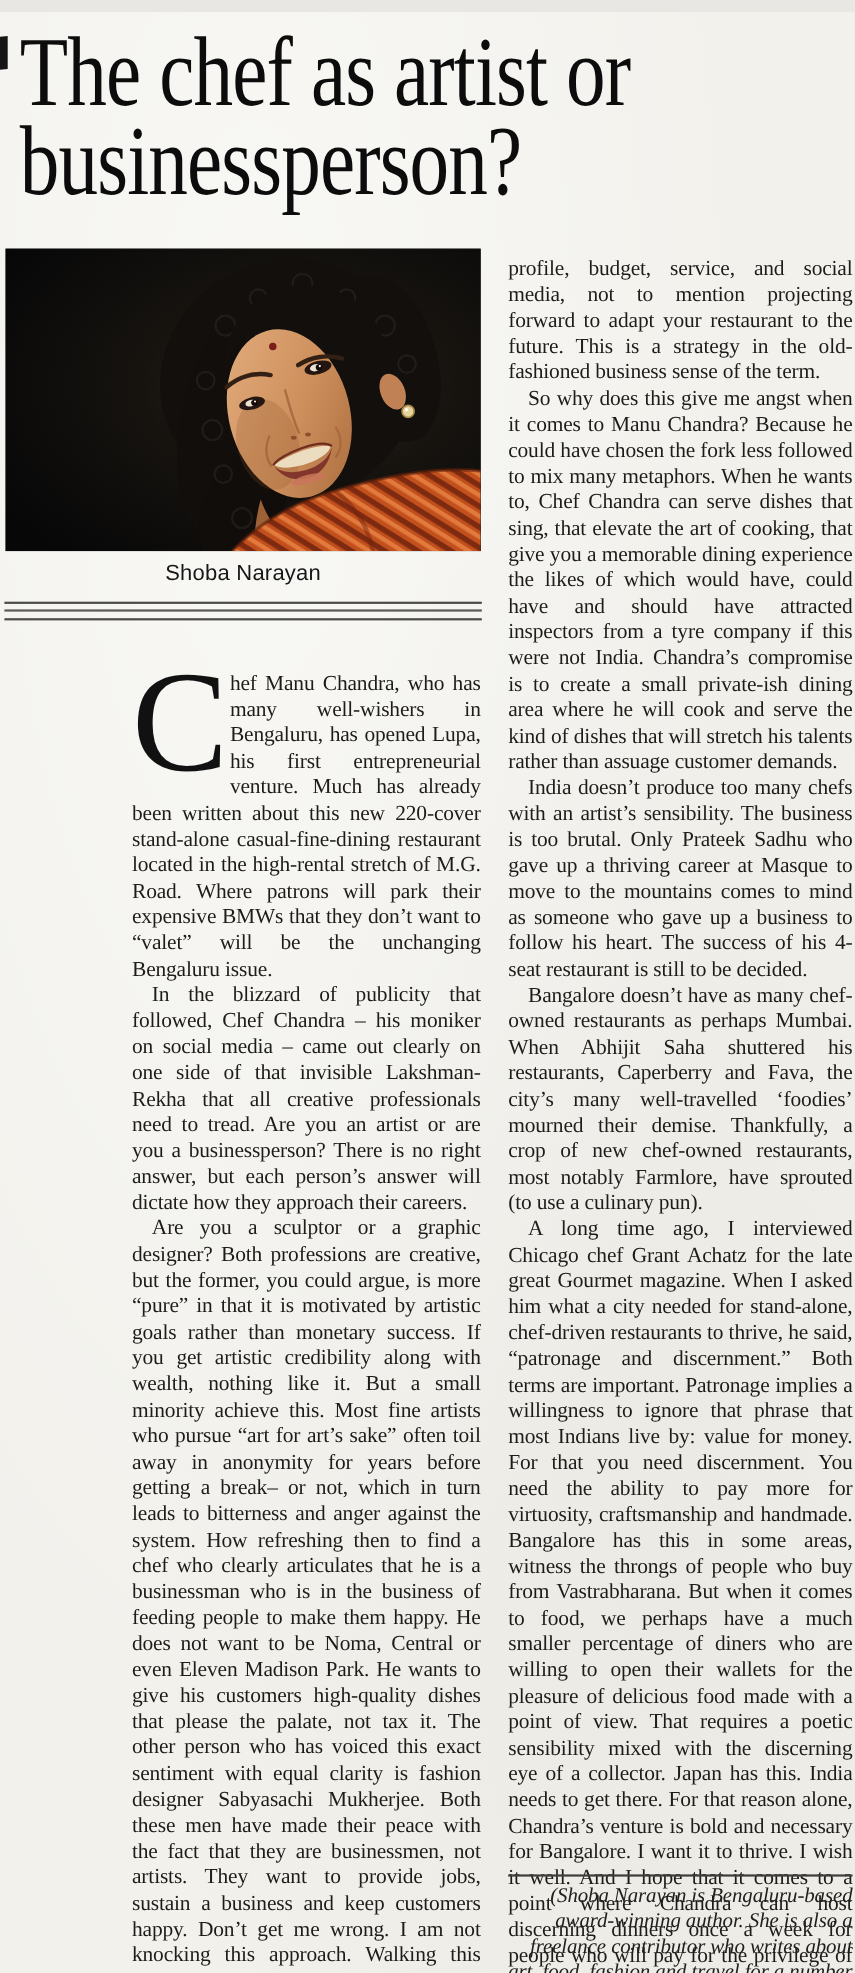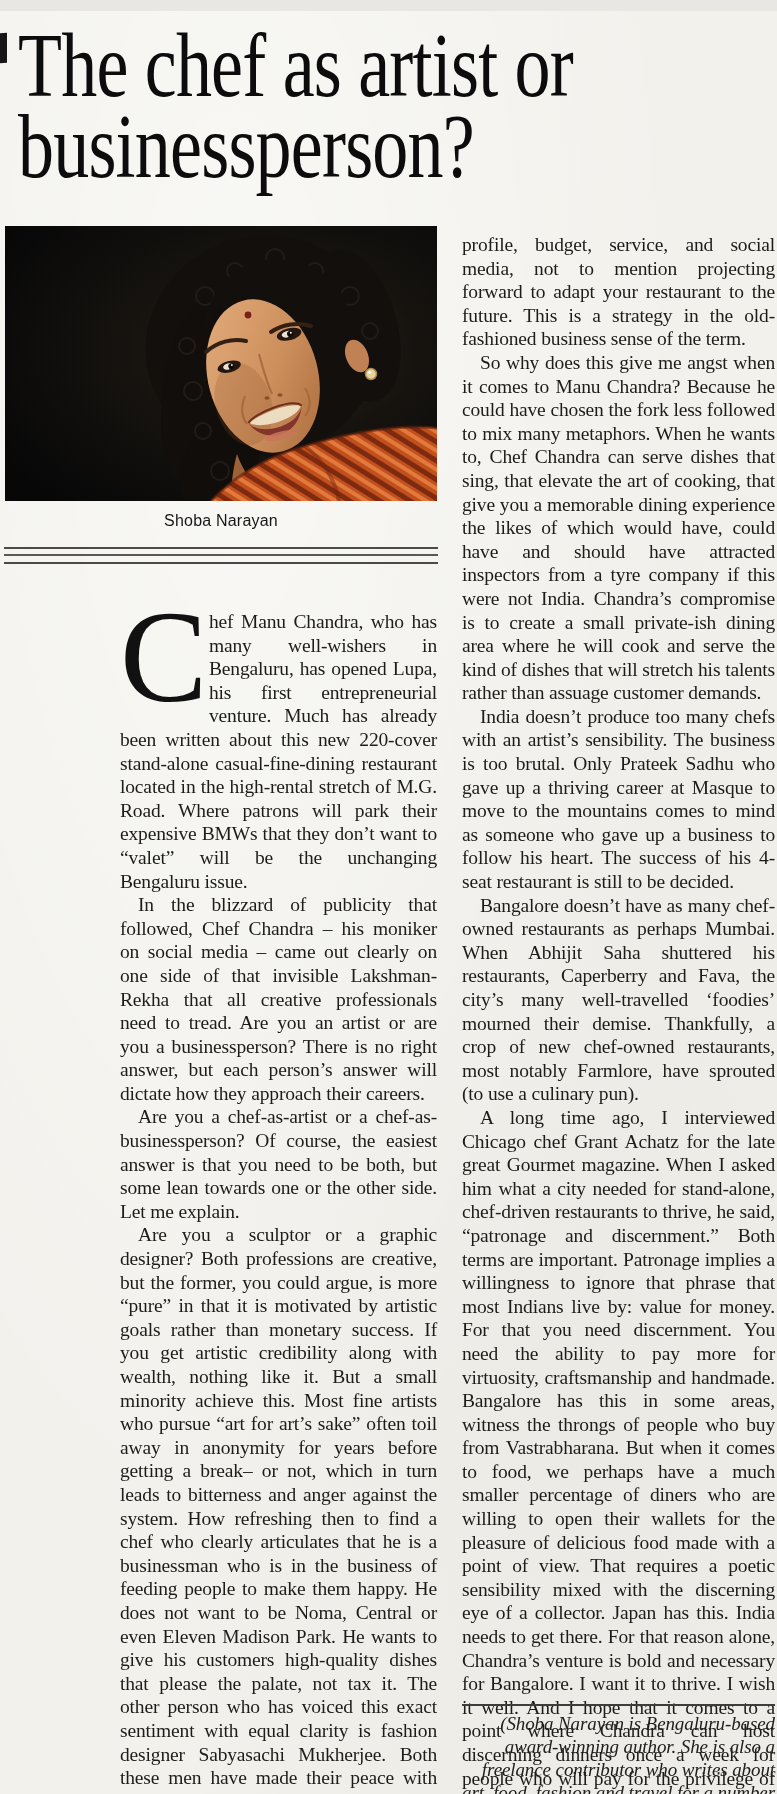--- a/index.html
+++ b/index.html
@@ -32,21 +32,21 @@
   .photo {
     position: absolute; left: 5px; top: 215px; width: 432px; height: 275px;
     margin: 0; padding: 0; background: #0c0b0d;
   }
   .photo svg { display: block; width: 100%; height: 100%; }
 
   .caption {
     position: absolute; left: 5px; top: 497px; width: 432px;
     text-align: center;
     font-family: "Liberation Sans", sans-serif;
-    font-size: 16px; line-height: 26px; color: #171717; letter-spacing: .2px;
+    font-size: 20px; line-height: 26px; color: #171717; letter-spacing: .2px;
   }
 
   .divider-rules { position: absolute; left: 4px; top: 536px; width: 434px; height: 18px; }
   .rule-line { position: absolute; left: 0; width: 100%; height: 2px; background: #4b4a48; }
   .rl-1 { top: 0; }
   .rl-2 { top: 7px; background: #5a5956; }
   .rl-3 { top: 15px; }
 
   .col {
     position: absolute;
@@ -182,21 +182,20 @@
 
   <div class="divider-rules">
     <div class="rule-line rl-1"></div>
     <div class="rule-line rl-2"></div>
     <div class="rule-line rl-3"></div>
   </div>
 
   <div class="col col-left">
     <p class="no-indent"><span class="dropcap">C</span><span>hef Manu Chandra, who has many well-wishers in Bengaluru, has opened Lupa, his first entrepreneurial venture. Much has already been written about this new 220-cover stand-alone casual-fine-dining restaurant located in the high-rental stretch of M.G. Road. Where patrons will park their expensive BMWs that they don’t want to “valet” will be the unchanging Bengaluru issue.</span></p>
     <p>In the blizzard of publicity that followed, Chef Chandra – his moniker on social media – came out clearly on one side of that invisible Lakshman-Rekha that all creative professionals need to tread. Are you an artist or are you a businessperson? There is no right answer, but each person’s answer will dictate how they approach their careers.</p>
-    <p>Are you a chef-as-artist or a chef-as-businessperson? Of course, the easiest answer is that you need to be both, but some lean towards one or the other side. Let me explain.</p>
     <p>Are you a sculptor or a graphic designer? Both professions are creative, but the former, you could argue, is more “pure” in that it is motivated by artistic goals rather than monetary success. If you get artistic credibility along with wealth, nothing like it. But a small minority achieve this. Most fine artists who pursue “art for art’s sake” often toil away in anonymity for years before getting a break– or not, which in turn leads to bitterness and anger against the system. How refreshing then to find a chef who clearly articulates that he is a businessman who is in the business of feeding people to make them happy. He does not want to be Noma, Central or even Eleven Madison Park. He wants to give his customers high-quality dishes that please the palate, not tax it. The other person who has voiced this exact sentiment with equal clarity is fashion designer Sabyasachi Mukherjee. Both these men have made their peace with the fact that they are businessmen, not artists. They want to provide jobs, sustain a business and keep customers happy. Don’t get me wrong. I am not knocking this approach. Walking this line is hardly easy. You need a sense of the market trends, customer</p>
   </div>
 
   <div class="col col-right">
     <p class="no-indent">profile, budget, service, and social media, not to mention projecting forward to adapt your restaurant to the future. This is a strategy in the old-fashioned business sense of the term.</p>
     <p>So why does this give me angst when it comes to Manu Chandra? Because he could have chosen the fork less followed to mix many metaphors. When he wants to, Chef Chandra can serve dishes that sing, that elevate the art of cooking, that give you a memorable dining experience the likes of which would have, could have and should have attracted inspectors from a tyre company if this were not India. Chandra’s compromise is to create a small private-ish dining area where he will cook and serve the kind of dishes that will stretch his talents rather than assuage customer demands.</p>
     <p>India doesn’t produce too many chefs with an artist’s sensibility. The business is too brutal. Only Prateek Sadhu who gave up a thriving career at Masque to move to the mountains comes to mind as someone who gave up a business to follow his heart. The success of his 4-seat restaurant is still to be decided.</p>
     <p>Bangalore doesn’t have as many chef-owned restaurants as perhaps Mumbai. When Abhijit Saha shuttered his restaurants, Caperberry and Fava, the city’s many well-travelled ‘foodies’ mourned their demise. Thankfully, a crop of new chef-owned restaurants, most notably Farmlore, have sprouted (to use a culinary pun).</p>
     <p>A long time ago, I interviewed Chicago chef Grant Achatz for the late great Gourmet magazine. When I asked him what a city needed for stand-alone, chef-driven restaurants to thrive, he said, “patronage and discernment.” Both terms are important. Patronage implies a willingness to ignore that phrase that most Indians live by: value for money. For that you need discernment. You need the ability to pay more for virtuosity, craftsmanship and handmade. Bangalore has this in some areas, witness the throngs of people who buy from Vastrabharana. But when it comes to food, we perhaps have a much smaller percentage of diners who are willing to open their wallets for the pleasure of delicious food made with a point of view. That requires a poetic sensibility mixed with the discerning eye of a collector. Japan has this. India needs to get there. For that reason alone, Chandra’s venture is bold and necessary for Bangalore. I want it to thrive. I wish it well. And I hope that it comes to a point where Chandra can host discerning dinners once a week for people who will pay for the privilege of being dazzled by him.</p>
   </div>

